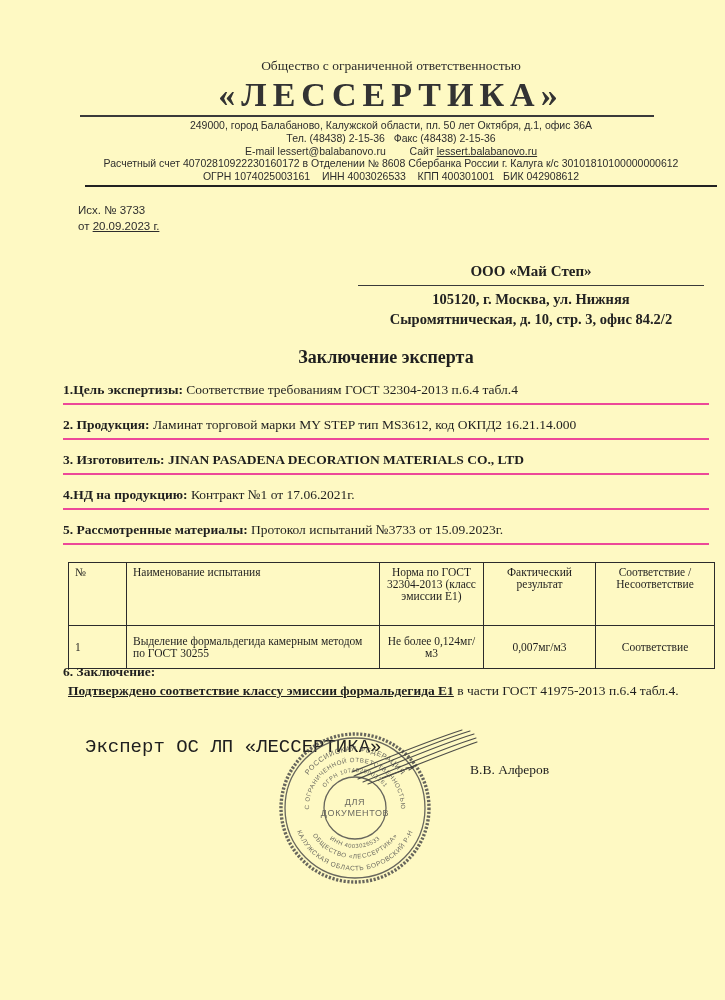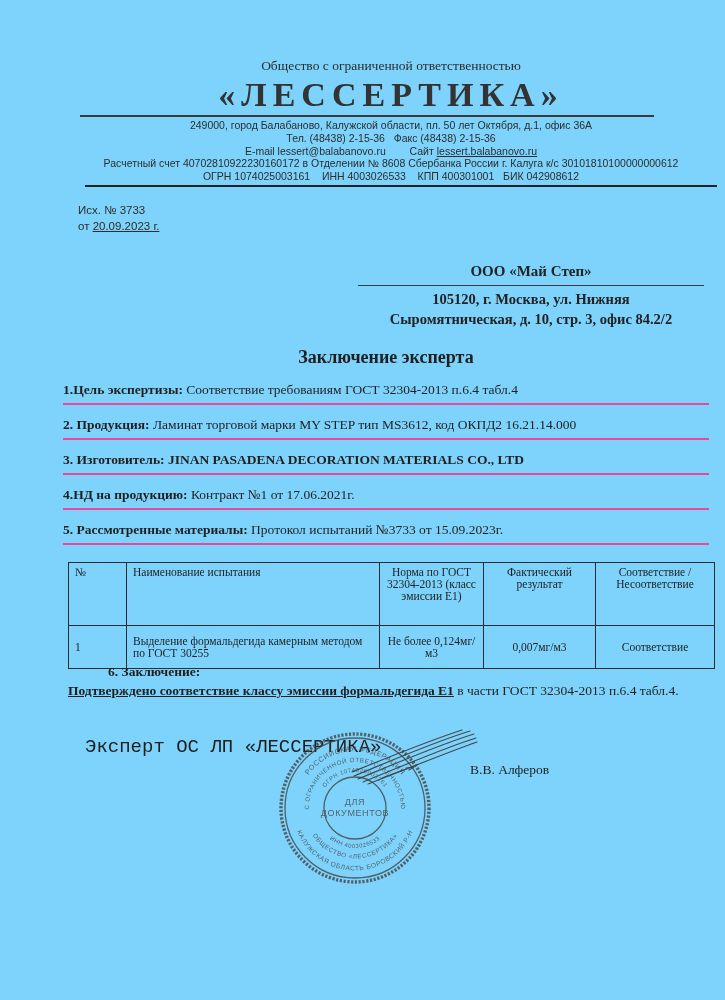--- a/index.html
+++ b/index.html
@@ -1,18 +1,18 @@
 <!DOCTYPE html>
 <html><head>
 <meta charset="utf-8">
 <style>
   html,body { margin:0; padding:0; background:#e8e8e8; }
   .page {
     position:relative; width:725px; height:1000px; margin:0 auto;
-    background:#7dd3fc; overflow:hidden;
+    background:#fef9c3; overflow:hidden;
     font-family:"Liberation Serif", serif; color:#1f1f1f;
   }
   .pre { white-space:pre; }
   .u { text-decoration:underline; }
 
   
   .letterhead { position:absolute; left:80px; top:58px; width:622px; text-align:center; }
   .org-type { font-size:13.5px; color:#2b2b2b; }
   .org-name { font-size:34px; font-weight:bold; letter-spacing:6px; margin-top:2px; color:#333; }
   .cert-line { font-size:17px; font-weight:bold; margin-top:2px; white-space:pre; color:#222; }
@@ -46,21 +46,21 @@
   .test-table { position:absolute; left:68px; top:562px; width:646px;
                 border-collapse:collapse; table-layout:fixed; font-size:11.5px; }
   .test-table td { border:1.6px solid #2c2c2c; padding:3px 6px; vertical-align:top; }
   .test-table tr.hdr td { height:56px; }
   .test-table tr.row td { height:36px; vertical-align:middle; }
   .al { text-align:left; }
   .ac { text-align:center; }
 
   
   .conclusion { position:absolute; left:63px; top:663px; width:625px; font-size:13.5px; line-height:17.5px; }
-  .c-label { font-weight:bold;margin-left:45px; }
+  .c-label { font-weight:bold; }
   .c-body { text-indent:5px; margin-top:1px; }
   .c-state { font-weight:bold; text-decoration:underline; }
 
   
   .sign-role { position:absolute; left:85px; top:736px; font-size:19px;font-family:Liberation Mono, monospace; }
   .sign-name { position:absolute; left:470px; top:762px; font-size:13.5px; }
 
   
   .stamp { position:absolute; left:276px; top:729px; }
   .stamp text { fill:#4a4a4a; }
@@ -154,21 +154,21 @@
         <td class="ac">0,007мг/м3</td>
         <td class="ac">Соответствие</td>
       </tr>
     </tbody>
   </table>
 
   <div class="conclusion">
     <div class="c-label">6. Заключение:</div>
     <div class="c-body">
       <span class="c-state">Подтверждено соответствие классу эмиссии формальдегида Е1</span>
-      <span>в части  ГОСТ 32304-2013 п.6.4 табл.4.</span>
+      <span>в части  ГОСТ 41975-2013 п.6.4 табл.4.</span>
     </div>
   </div>
 
   <div class="sign-role">Эксперт ОС ЛП «ЛЕССЕРТИКА»</div>
   <div class="sign-name">В.В. Алферов</div>
 
   <svg class="stamp" width="158" height="158" viewBox="0 0 158 158" opacity="0.82">
     <g fill="none" stroke="#474747">
       <circle cx="79" cy="79" r="74" stroke-width="3.4" stroke-dasharray="2.2 1.6"></circle>
       <circle cx="79" cy="79" r="70" stroke-width="1.3"></circle>

